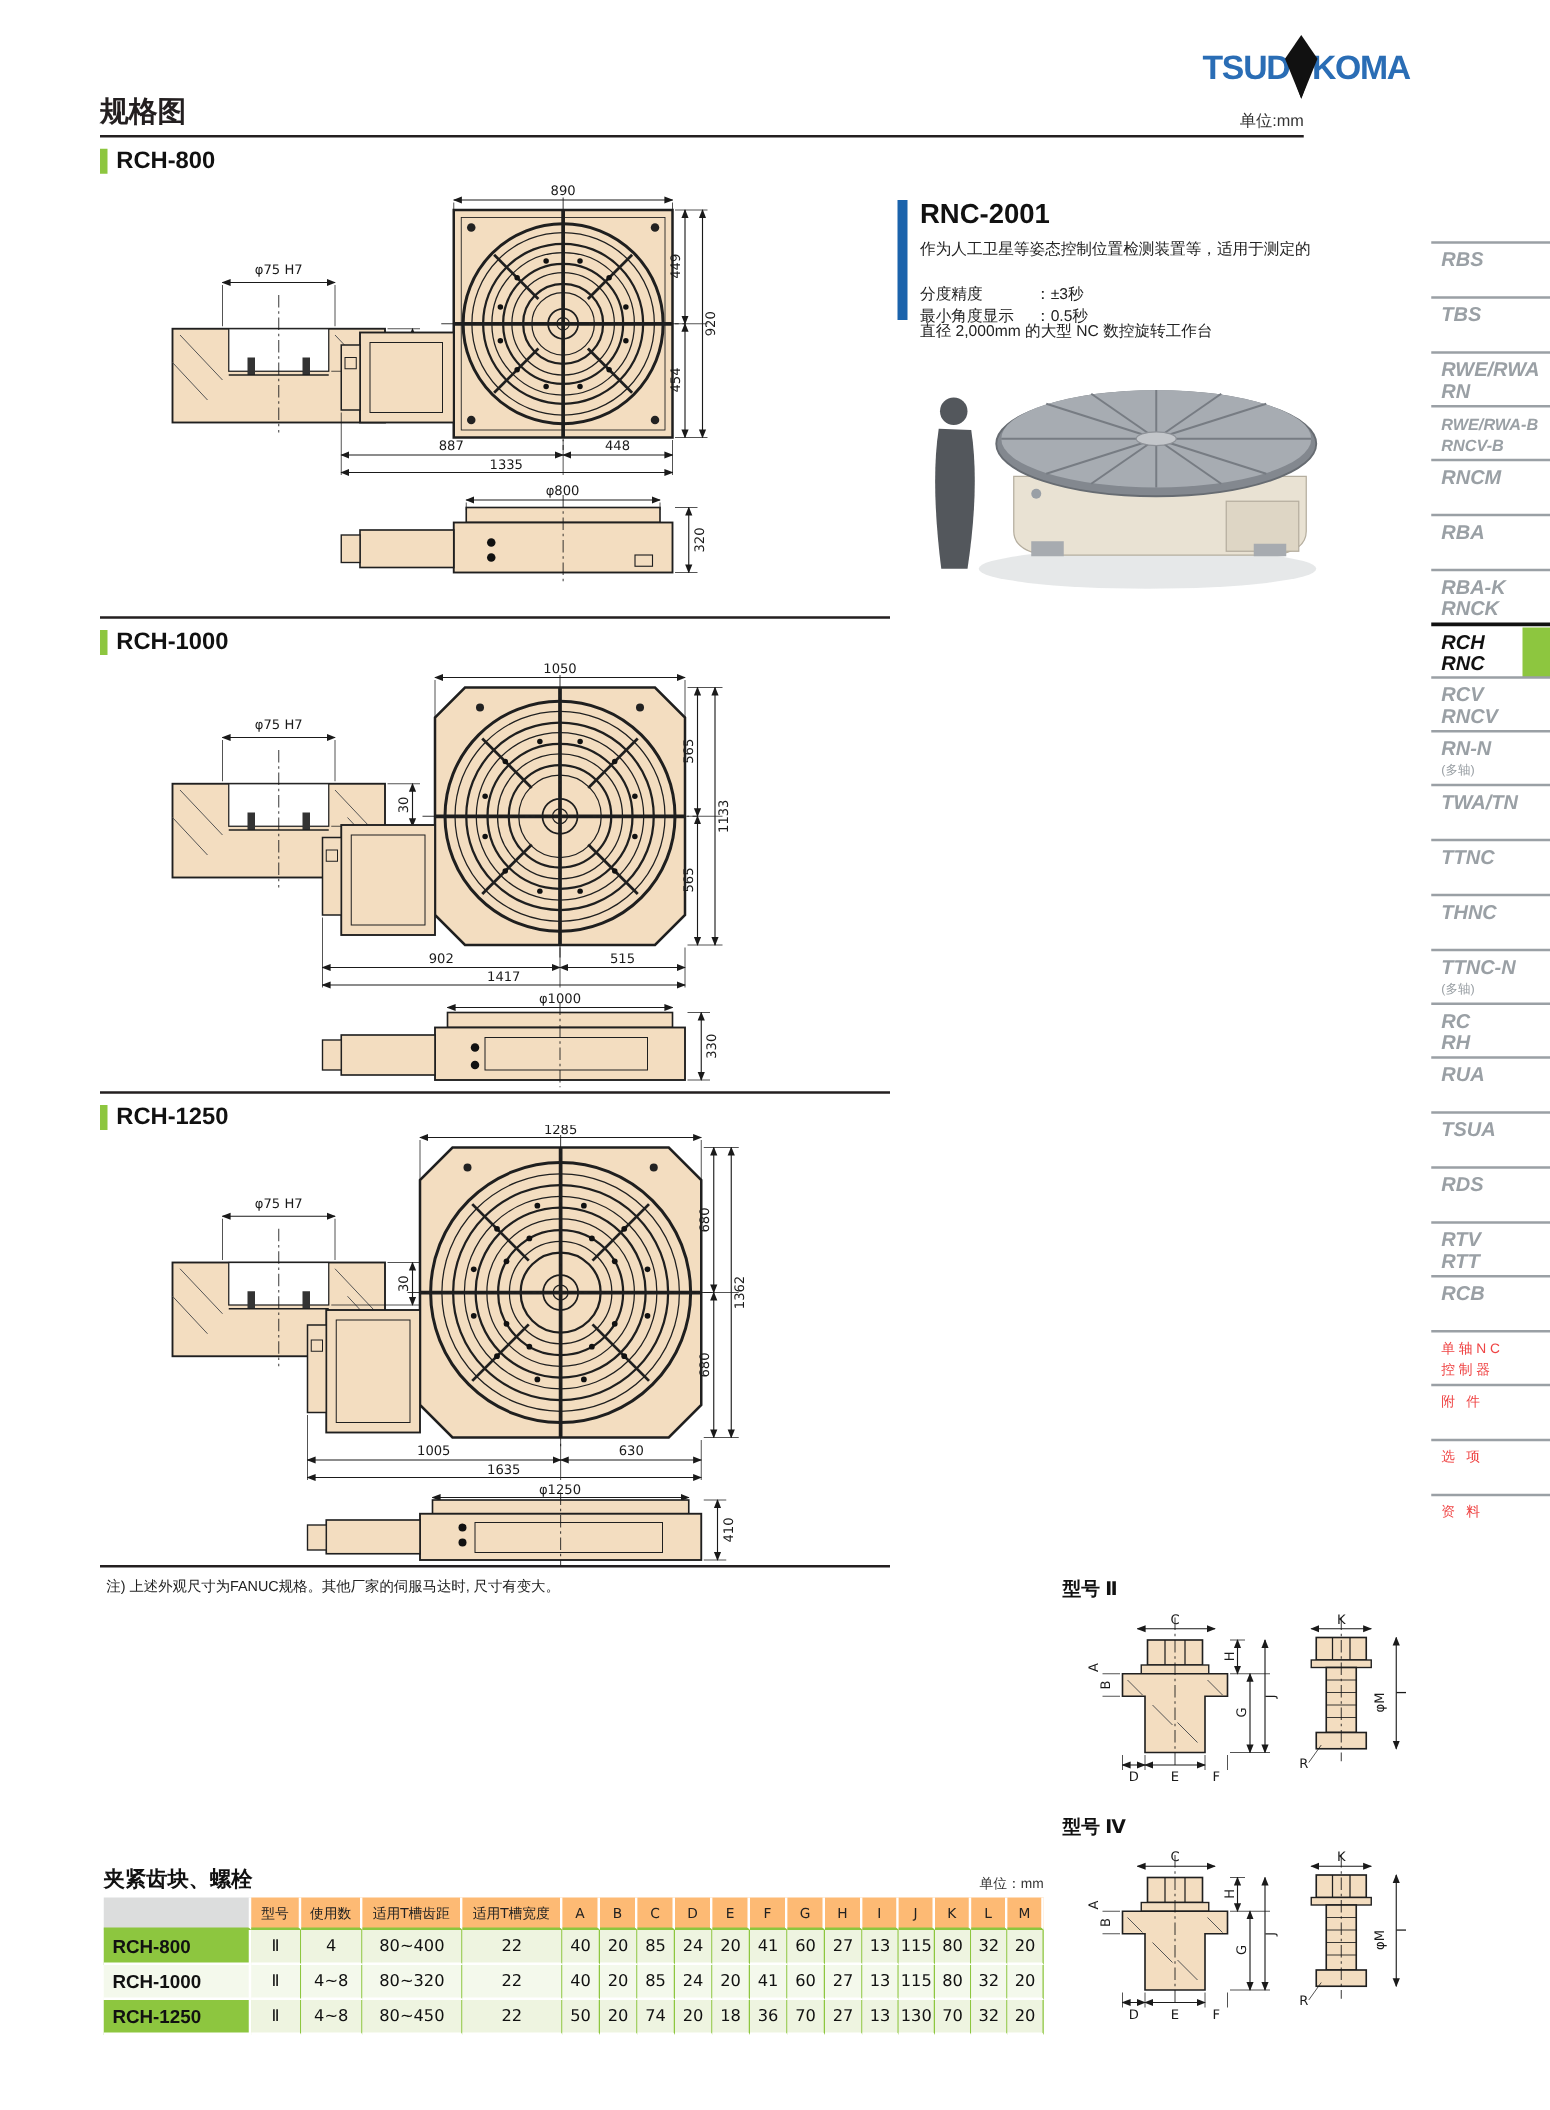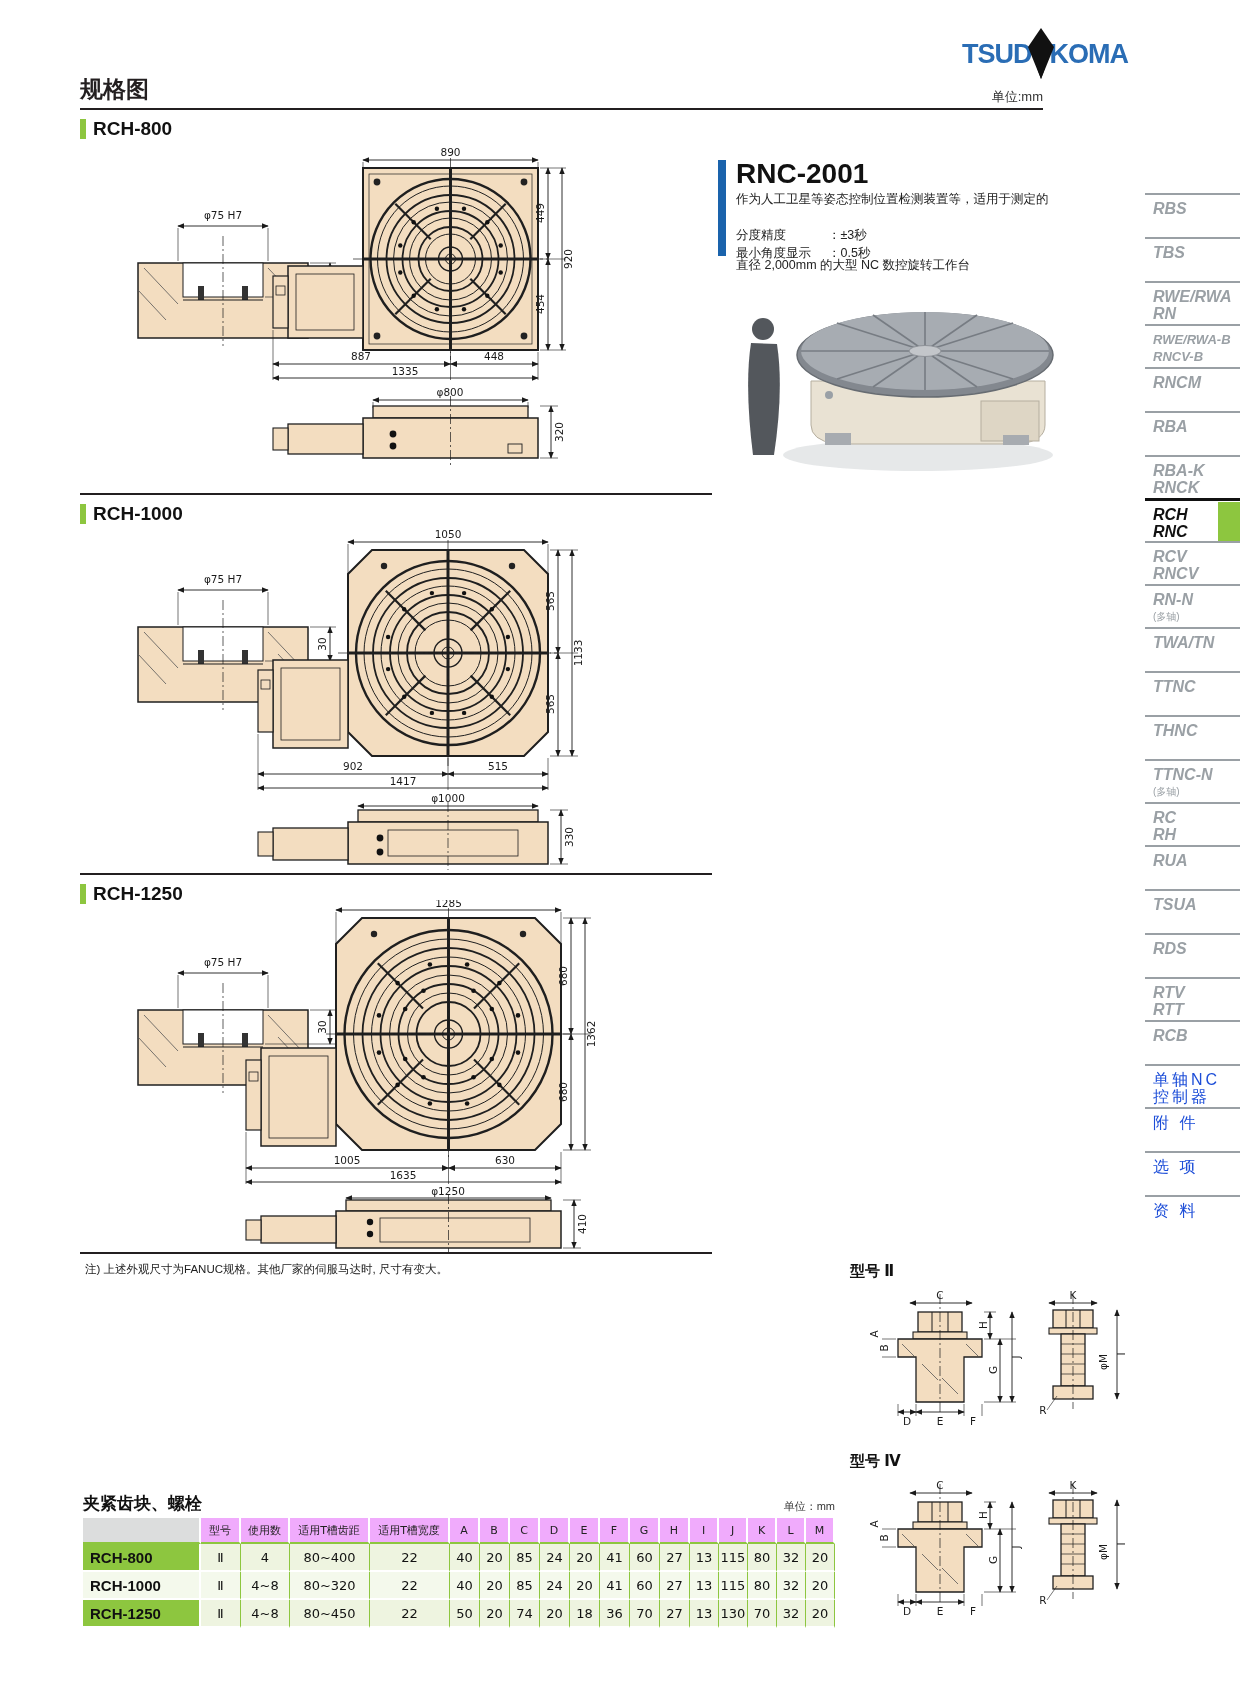--- a/index.html
+++ b/index.html
@@ -11,44 +11,44 @@
   .unit-top{font-size:13px;color:#333;text-align:right;width:95px;}
   .rule{background:#231f20;}
   .logo{display:flex;align-items:center;font-weight:bold;font-size:27px;color:#2a6db5;
         font-family:"Liberation Sans",sans-serif;letter-spacing:-1px;}
   .logo svg{margin:0 -5px;position:relative;z-index:2;}
   
   .sec-title{display:flex;align-items:center;gap:7px;font-size:19px;font-weight:bold;color:#111;}
   .sec-title .bar{width:6px;height:20px;background:#8dc63f;}
   
   .rnc-bar{width:8px;background:#1a63ac;}
-  .rnc-title{font-size:28px;font-weight:bold;color:#111;}
+  .rnc-title{font-size:22px;font-weight:bold;color:#111;}
   .rnc-text{font-size:12.5px;line-height:18px;color:#222;width:400px;}
   .rnc-spec{display:flex;font-size:12.5px;line-height:18px;color:#222;}
   .rnc-spec .lab{width:92px;}
   
   .sb{width:95px;}
   .sb-item{position:relative;box-sizing:border-box;border-top:2px solid #9aa0a5;height:44px;
            padding:5px 0 0 8px;color:#9aa0a5;font-weight:bold;font-style:italic;
            font-size:16px;line-height:17px;letter-spacing:0;}
   .sb-item.two{height:43px;}
   .sb-item .sb-l2{display:block;}
   .sb-item .sb-sub{font-size:10px;font-style:normal;font-weight:normal;}
-  .sb-item.cn{font-style:normal;font-weight:normal;font-size:16px;letter-spacing:3px;color:#1d4ed8;}
+  .sb-item.cn{font-style:normal;font-weight:normal;font-size:11px;letter-spacing:3px;color:#ef4444;}
   .sb-item.active{color:#111;border-top:3px solid #111;}
   .sb-item.active::after{content:"";position:absolute;right:0;top:1px;width:22px;height:40px;background:#8dc63f;}
   
   .note{font-size:11.5px;color:#222;}
   
   .bolt-label{font-size:15px;font-weight:bold;color:#111;}
   
   .tbl-title{font-size:17px;font-weight:bold;color:#111;}
   .tbl-unit{font-size:11px;color:#333;}
   table.clamp{border-collapse:separate;border-spacing:0;table-layout:fixed;width:752px;font-family:"DejaVu Sans",sans-serif;}
-  table.clamp th{background:#f0abfc;font-weight:normal;font-size:11px;color:#222;height:24px;
+  table.clamp th{background:#fdba74;font-weight:normal;font-size:11px;color:#222;height:24px;
      border-right:2px solid #fff;border-bottom:2px solid #8dc63f;padding:0;text-align:center;}
   table.clamp th.blank{background:#dcdddd;}
   table.clamp td{background:#eef4e0;font-size:13px;color:#111;height:26px;text-align:center;
      border-right:1px solid #8dc63f;border-bottom:2px solid #fff;padding:0;}
   table.clamp tr.alt td{background:#f4f9ec;}
   table.clamp td.model{background:#8dc63f;font-family:"Liberation Sans",sans-serif;
      font-size:15px;font-weight:bold;text-align:left;padding-left:7px;border-right:2px solid #fff;}
   
   svg text{font-family:"DejaVu Sans",sans-serif;font-size:10.5px;fill:#1a1a1a;}
   svg .dim{stroke:#1a1a1a;stroke-width:0.9;}

